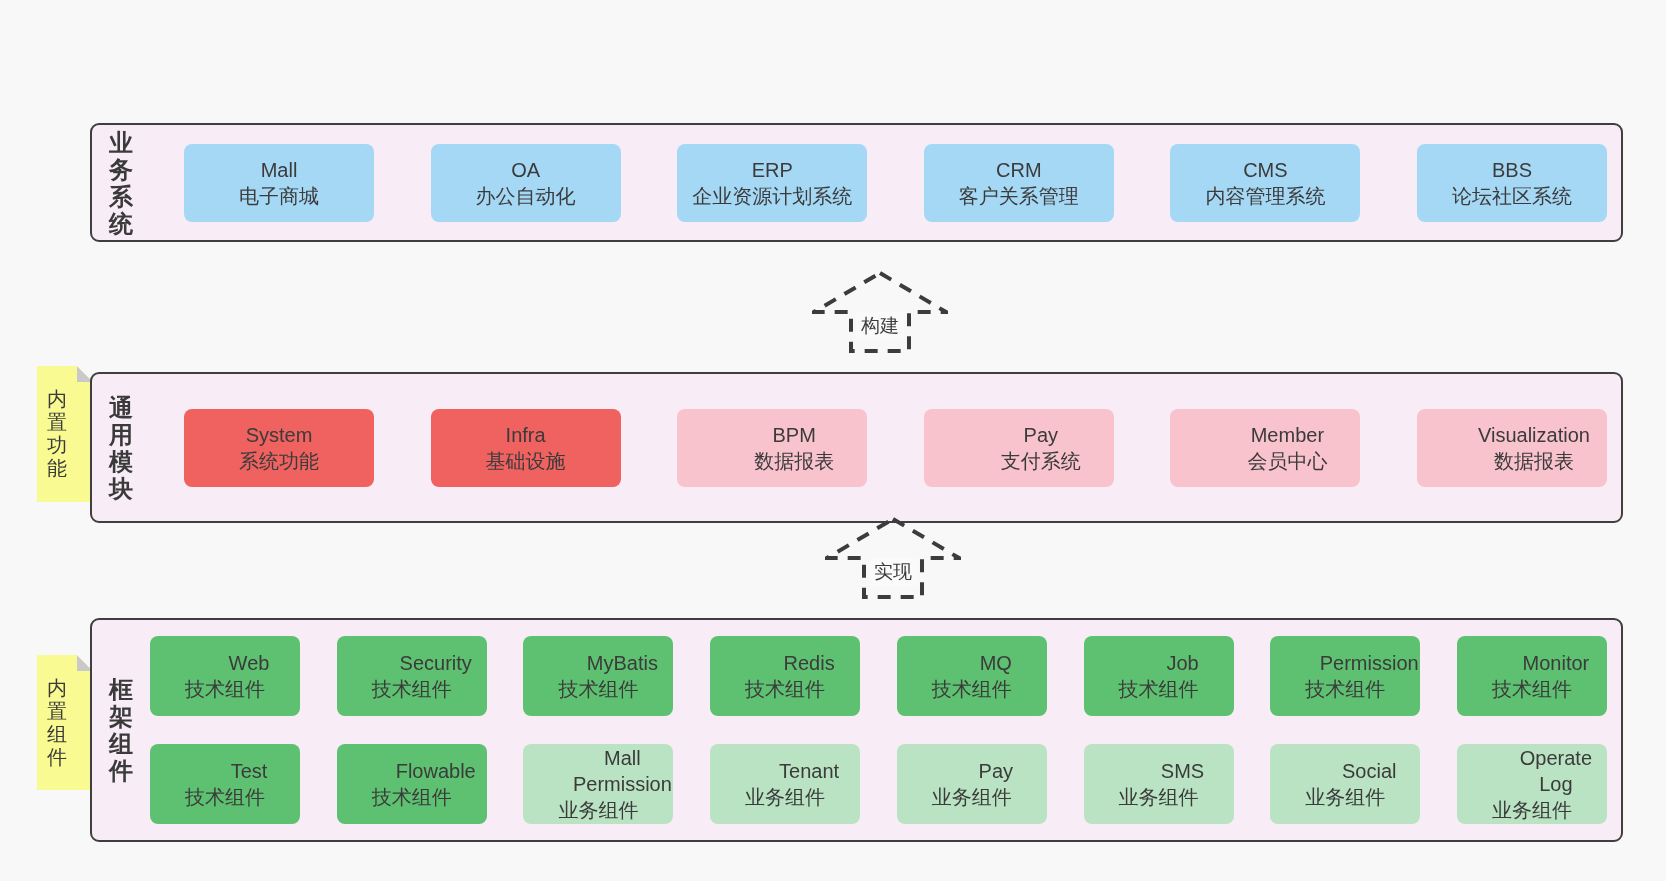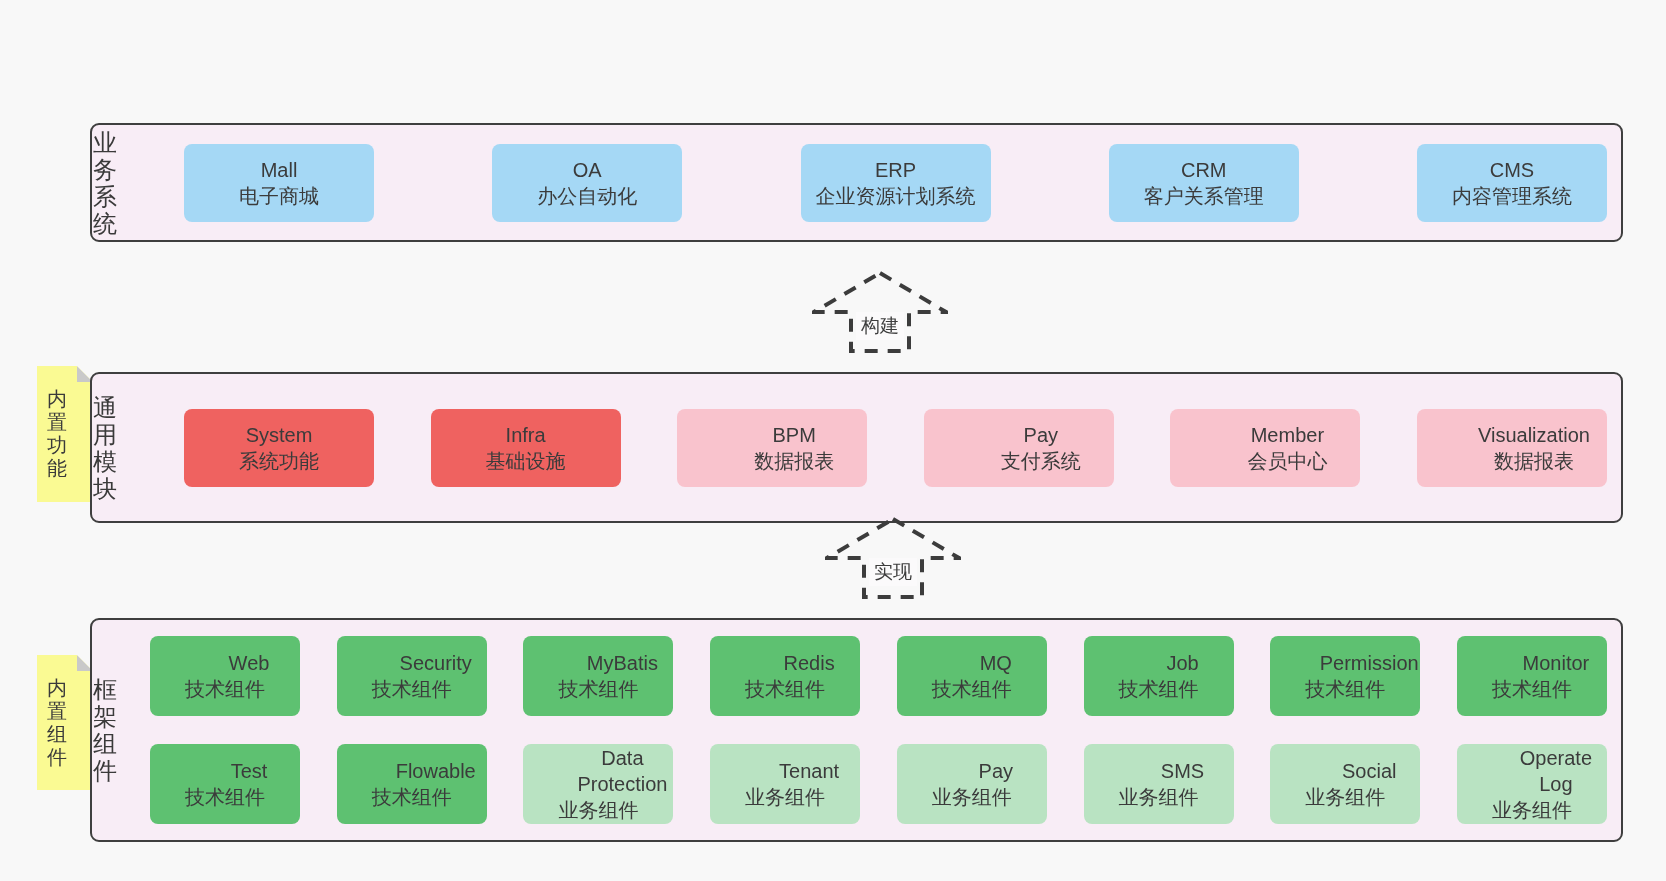--- a/index.html
+++ b/index.html
@@ -26,21 +26,22 @@
     z-index: 1;
   }
   #layer-business   { top: 123px; height: 119px; }
   #layer-modules    { top: 372px; height: 151px; }
   #layer-components { top: 618px; height: 224px; }
 
   .side-label {
     flex: 0 0 58px;
     display: flex;
     align-items: center;
-    justify-content: flex-start;
+    justify-content: center;
+    font-weight: bold;
   }
   .vtext {
     width: 26px;
     font-size: 24px;
     line-height: 27px;
     text-align: center;
     word-break: break-all;
     color: #3a3a3a;
   }
 
@@ -158,20 +159,24 @@
         <span class="s">企业资源计划系统</span>
       </div>
       <div class="node w6 blue">
         <span class="t">CRM</span>
         <span class="s">客户关系管理</span>
       </div>
       <div class="node w6 blue">
         <span class="t">CMS</span>
         <span class="s">内容管理系统</span>
       </div>
+      <div class="node w6 blue">
+        <span class="t">BBS</span>
+        <span class="s">论坛社区系统</span>
+      </div>
     </div>
   </div>
 
   <div class="arrow" id="arrow-build">
     <svg width="136" height="84" viewBox="0 0 136 84">
       <polygon points="68,3 134,42 97,42 97,81 39,81 39,42 2,42" fill="none" stroke="#3c3c3c" stroke-width="4" stroke-dasharray="13 10"></polygon>
     </svg>
     <span class="lbl">构建</span>
   </div>
 
@@ -256,21 +261,21 @@
       <div class="node-row">
         <div class="node w8 green">
           <span class="t">Test</span>
           <span class="s">技术组件</span>
         </div>
         <div class="node w8 green">
           <span class="t">Flowable</span>
           <span class="s">技术组件</span>
         </div>
         <div class="node w8 green-light">
-          <span class="t">Data Protection</span>
+          <span class="t">Mall Permission</span>
           <span class="s">业务组件</span>
         </div>
         <div class="node w8 green-light">
           <span class="t">Tenant</span>
           <span class="s">业务组件</span>
         </div>
         <div class="node w8 green-light">
           <span class="t">Pay</span>
           <span class="s">业务组件</span>
         </div>

